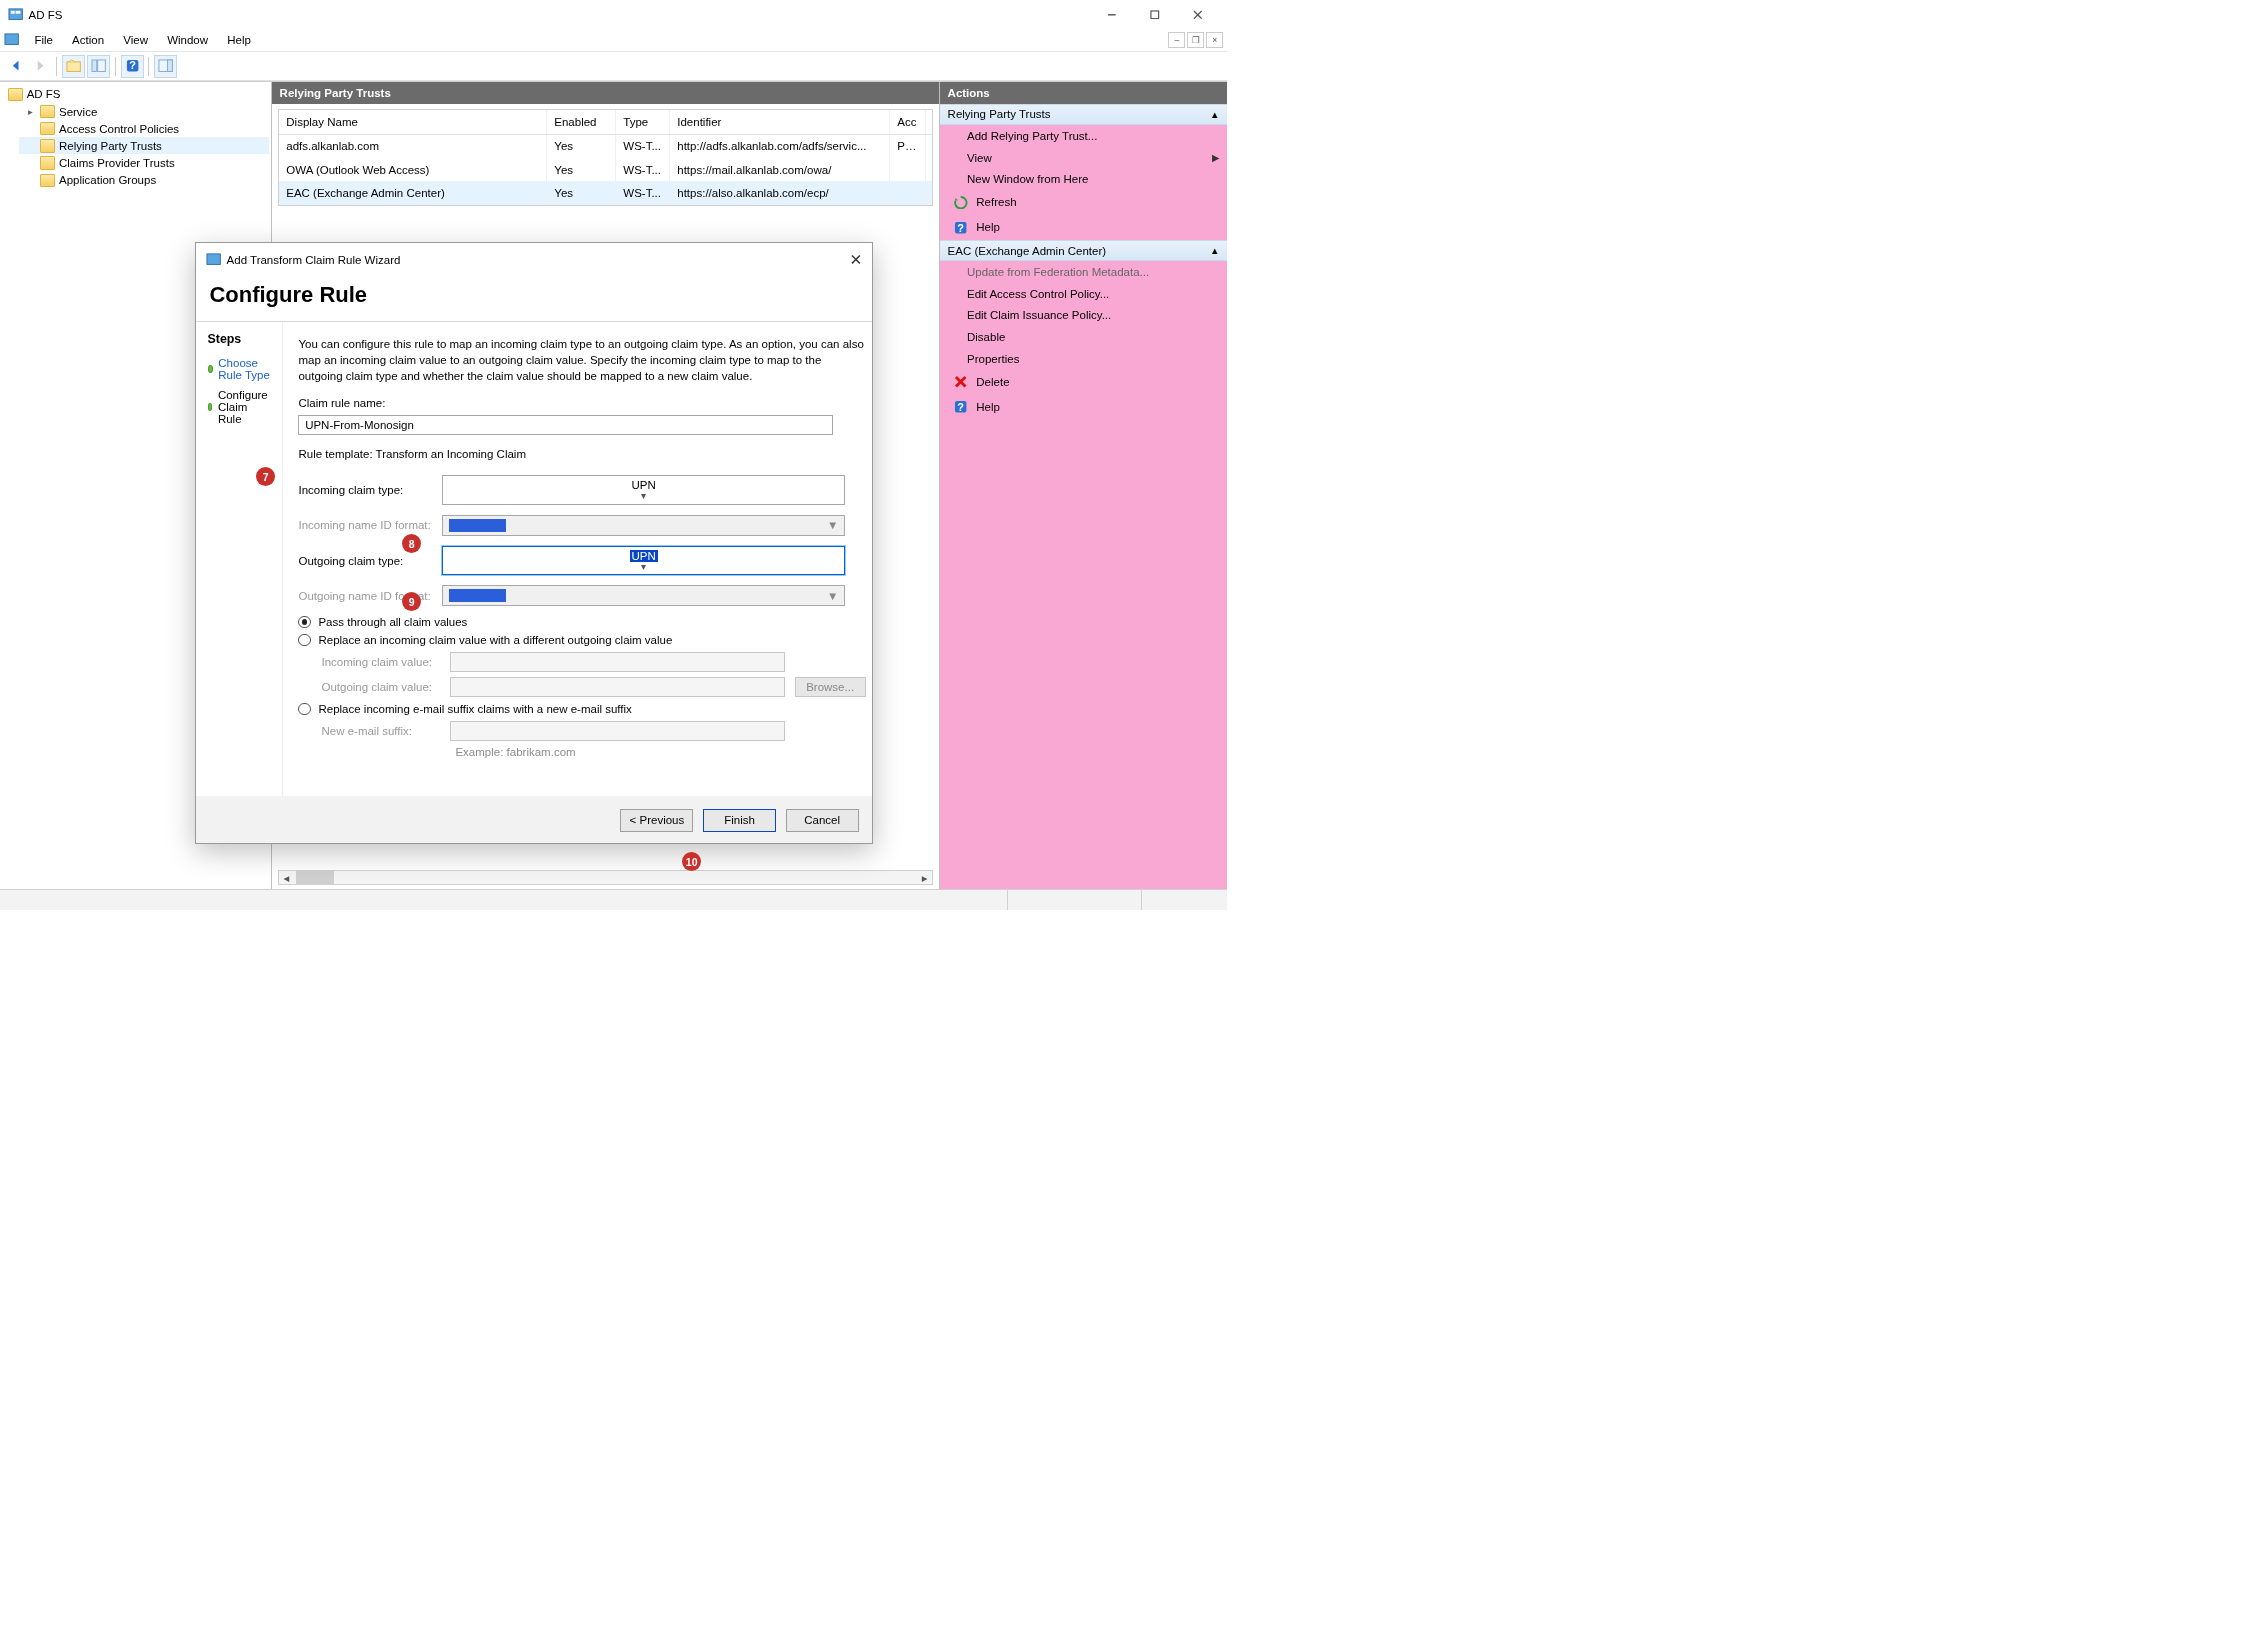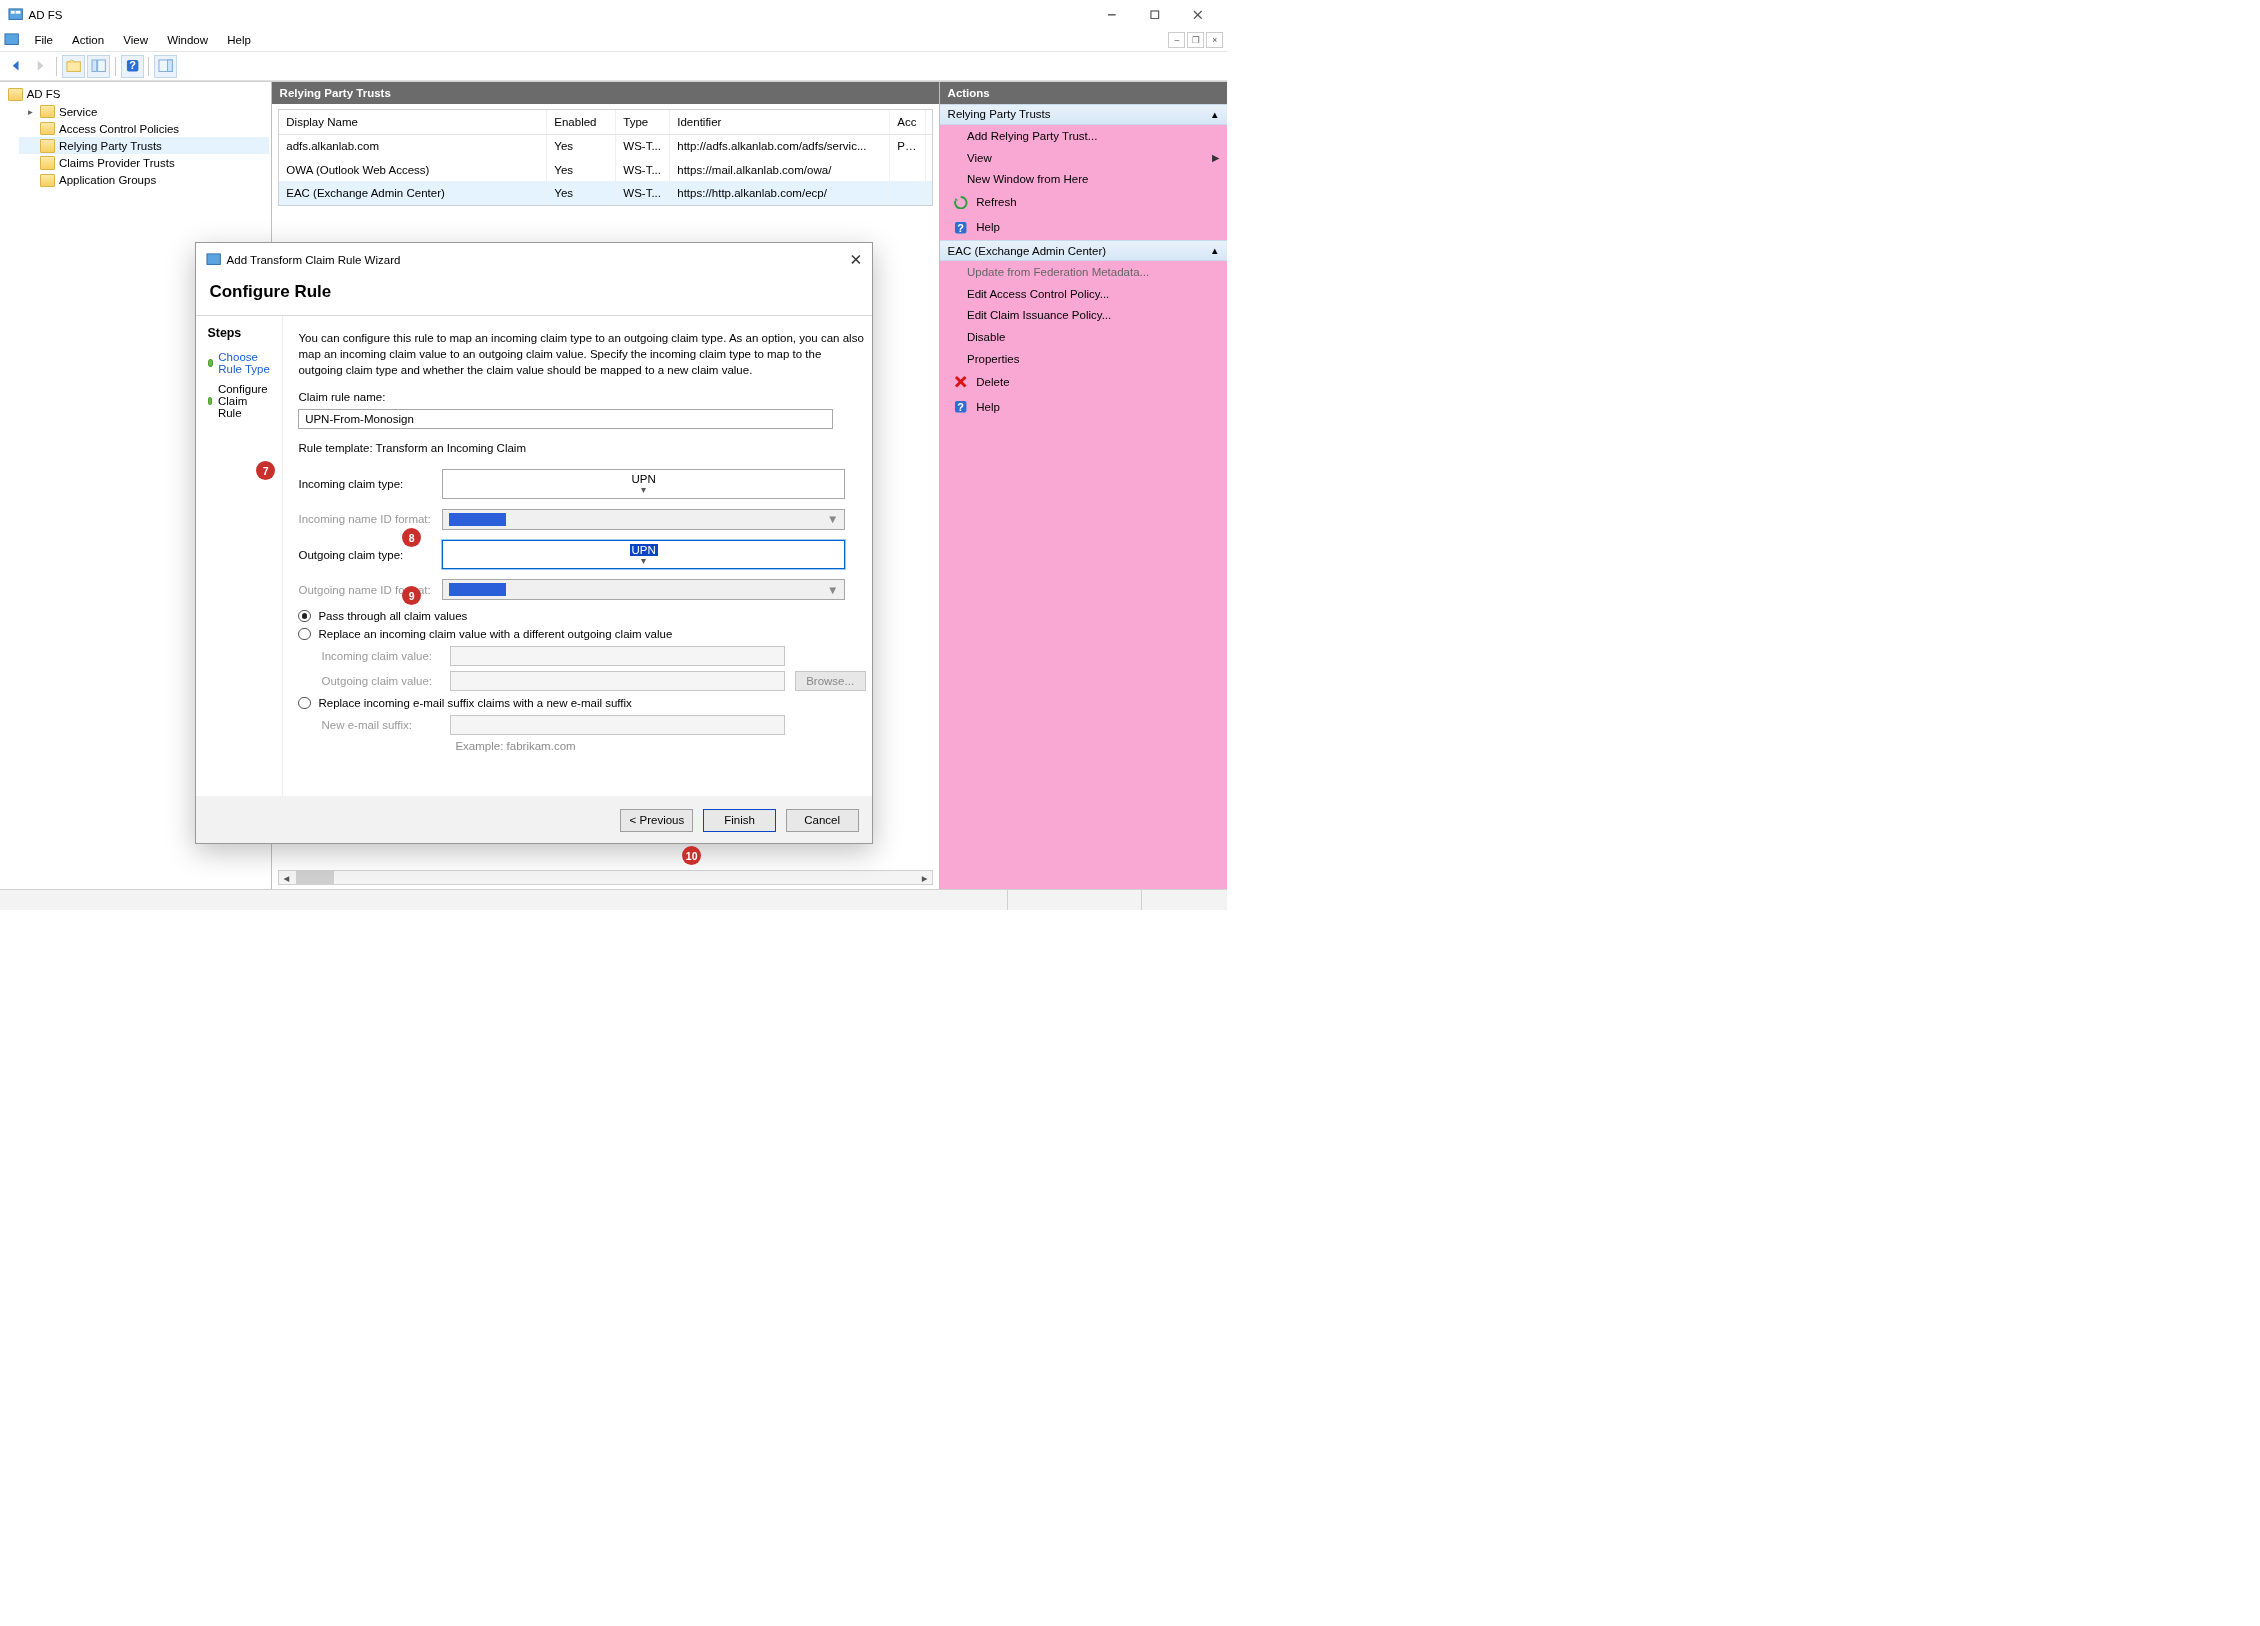--- a/index.html
+++ b/index.html
@@ -62,21 +62,21 @@
 .caret-right{ font-size:9.6px; color:#333; }
 
 
 .status-bar { position:absolute; left:0; right:0; bottom:0; height:21px; background:#f3f3f3; border-top:1px solid #d0d0d0; display:flex; }
 .status-seg { border-left:1px solid #d0d0d0; height:100%; }
 
 
 .wizard { position:absolute; left:195px; top:242px; width:678px; height:602px; background:#fff; border:1px solid #999; box-shadow:0 7.6px 27px rgba(0,0,0,0.25); z-index:50; display:flex; flex-direction:column; }
 .wiz-title { display:flex; align-items:center; padding:7.6px 9.6px; font-size:12.4px; }
 .wiz-title .close { margin-left:auto; font-size:15.3px; color:#333; }
-.wiz-header { font-size:17px; font-weight:600; padding:5.7px 13.4px 13.4px; }
+.wiz-header { font-size:22px; font-weight:600; padding:5.7px 13.4px 13.4px; }
 .wiz-body { flex:1; display:flex; border-top:1px solid #d8d8d8; }
 .wiz-steps { width:172px; background:#fff; border-right:1px solid #eee; padding:9.6px 11.5px; }
 .wiz-steps-title { font-weight:600; margin-bottom:7.6px; font-size:12.4px; }
 .step { display:flex; align-items:center; gap:5.7px; padding:3.8px 0; font-size:11.5px; }
 .step .dot{ width:7.6px; height:7.6px; border-radius:50%; background:#6bbf47; border:1px solid #4a9c2d; }
 .step.link{ color:#1a5fce; }
 .wiz-form { flex:1; padding:13.4px 15.3px 0; position:relative; }
 .wiz-form p.intro { line-height:1.4; margin-bottom:13.4px; }
 .field-row { display:flex; align-items:center; margin-bottom:9.6px; gap:9.6px; }
 .field-row label { width:134px; }
@@ -258,21 +258,21 @@
           <div class="gc name">OWA (Outlook Web Access)</div>
           <div class="gc enabled">Yes</div>
           <div class="gc type">WS-T...</div>
           <div class="gc ident">https://mail.alkanlab.com/owa/</div>
           <div class="gc acc"></div>
         </div>
         <div class="grid-row sel">
           <div class="gc name">EAC (Exchange Admin Center)</div>
           <div class="gc enabled">Yes</div>
           <div class="gc type">WS-T...</div>
-          <div class="gc ident">https://http.alkanlab.com/ecp/</div>
+          <div class="gc ident">https://also.alkanlab.com/ecp/</div>
           <div class="gc acc"></div>
         </div>
       </div>
     </div>
     <div class="hscroll">
       <div class="arrow l">◂</div>
       <div class="thumb" style="left:17px;"></div>
       <div class="arrow r">▸</div>
     </div>
   </div>

